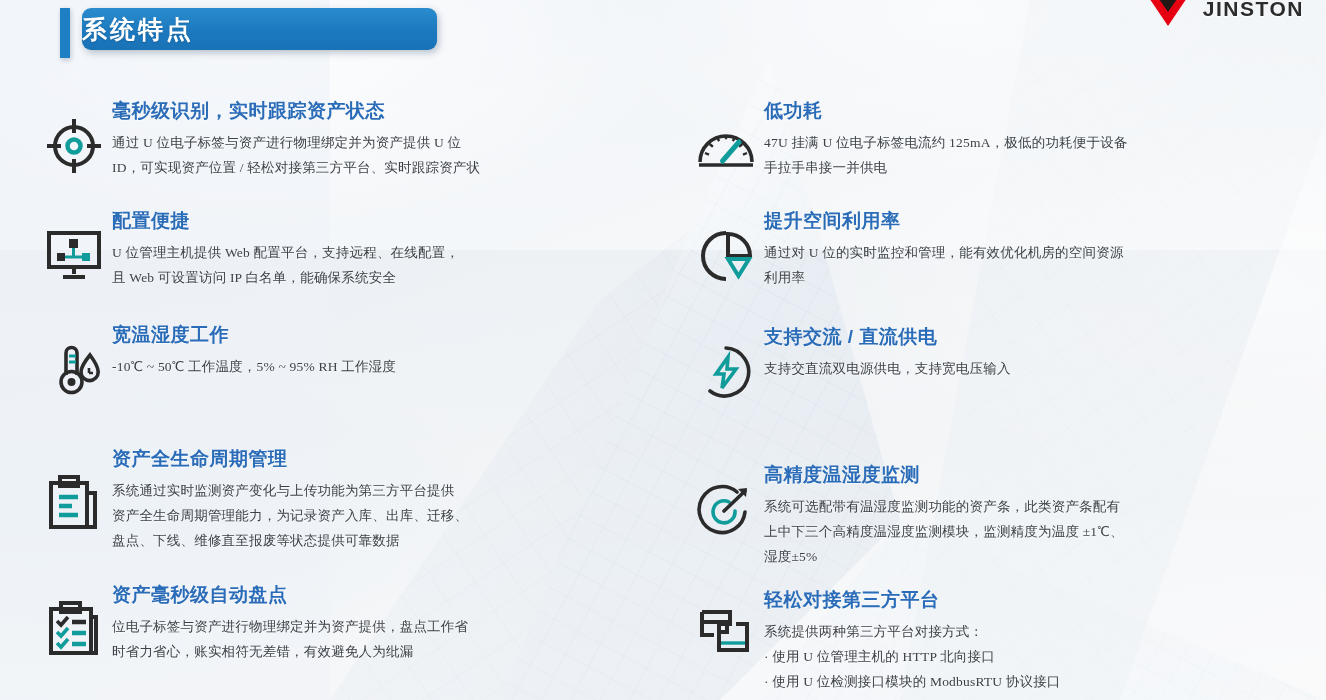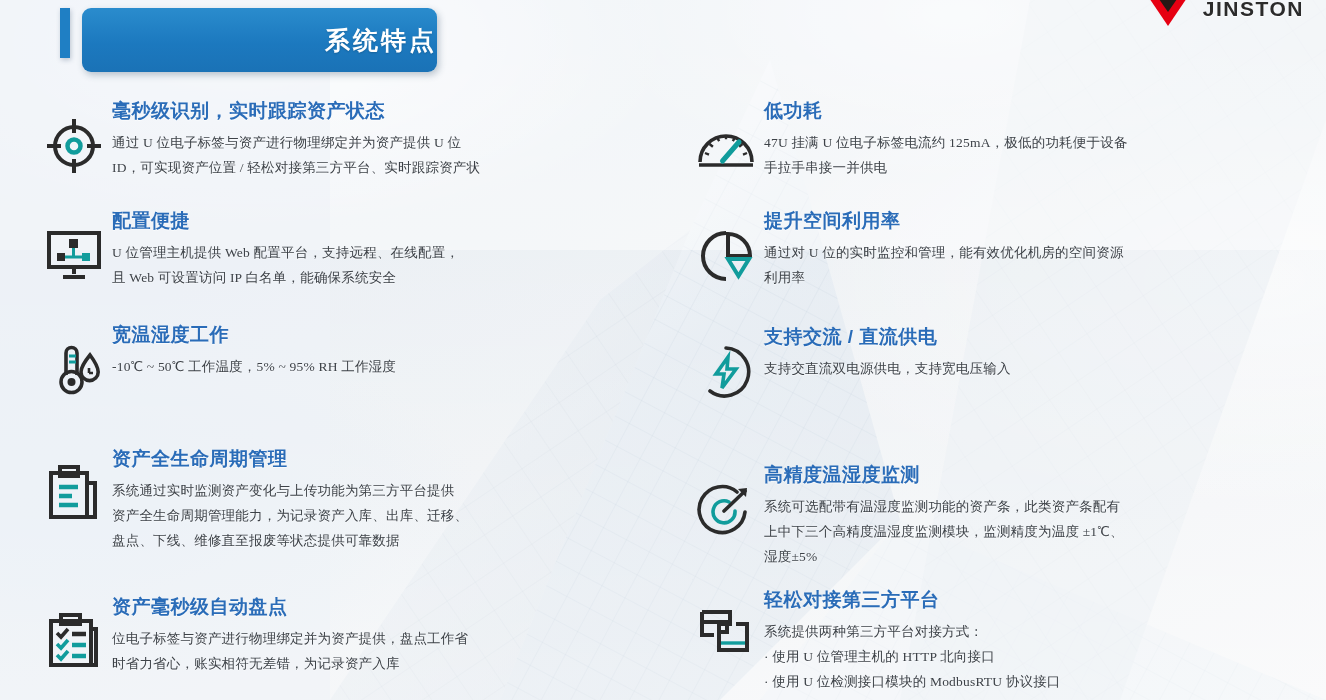--- a/index.html
+++ b/index.html
@@ -55,24 +55,24 @@
     display: flex; align-items: stretch;
     z-index: 5;
   }
   .title-bar {
     width: 10px; height: 50px;
     background: #1f7fc4;
     margin-right: 12px;
     box-shadow: 1px 2px 5px rgba(40,70,100,.28);
   }
   .title-pill {
-    width: 355px; height: 64px;
+    width: 355px; height: 42px;
     background: linear-gradient(180deg,#2a8ccd 0%, #1c79bf 55%, #1a72b6 100%);
     border-radius: 9px;
-    display: flex; align-items: center; justify-content: flex-end;
+    display: flex; align-items: center; justify-content: flex-start;
     box-shadow: 2px 3px 7px rgba(40,70,100,.3);
   }
   .title-pill span {
     color: #fff;
     font-size: 25px;
     font-weight: bold;
     letter-spacing: 3px;
     text-shadow: 0 1px 2px rgba(0,0,0,.18);
   }
 
@@ -117,21 +117,21 @@
     max-width: 410px;
     text-shadow: 0 1px 1px rgba(255,255,255,.65);
     font-family: Liberation Serif, serif;
   }
   .feature-desc div { white-space: nowrap; }
 
   
   .left-list .feature:nth-child(1) { margin-top: 0px;  margin-bottom: 22px; }
   .left-list .feature:nth-child(2) { margin-bottom: 26px; }
   .left-list .feature:nth-child(3) { margin-bottom: 36px; }
-  .left-list .feature:nth-child(4) { margin-bottom: 39px; }
+  .left-list .feature:nth-child(4) { margin-bottom: 27px; align-items: center; }
 
   .right-list { pointer-events: auto; }
   .right-list .feature:nth-child(1) { margin-top: 0px;  margin-bottom: 22px; }
   .right-list .feature:nth-child(2) { margin-bottom: 28px; }
   .right-list .feature:nth-child(3) { margin-bottom: 50px; }
   .right-list .feature:nth-child(4) { }
 
   .right-list .feature-desc { max-width: 420px; }
 </style>
 </head>
@@ -286,21 +286,21 @@
             <path d="M11 42 l4 4 l7 -8" fill="none" stroke="#119c9c" stroke-width="3.6"></path>
             <path d="M26 21 H40" stroke="#2b2b2b" stroke-width="4.5"></path>
             <path d="M26 32 H40" stroke="#119c9c" stroke-width="4.5"></path>
             <path d="M26 43 H40" stroke="#119c9c" stroke-width="4.5"></path>
           </svg>
         </div>
         <div class="feature-body">
           <div class="feature-title">资产毫秒级自动盘点</div>
           <div class="feature-desc">
             <div>位电子标签与资产进行物理绑定并为资产提供，盘点工作省</div>
-            <div>时省力省心，账实相符无差错，为记录资产入库</div>
+            <div>时省力省心，账实相符无差错，有效避免人为纰漏</div>
           </div>
         </div>
       </div>
 
     </div>
 
     <div class="col right">
       <div class="right-list">
 
         <div class="feature">

